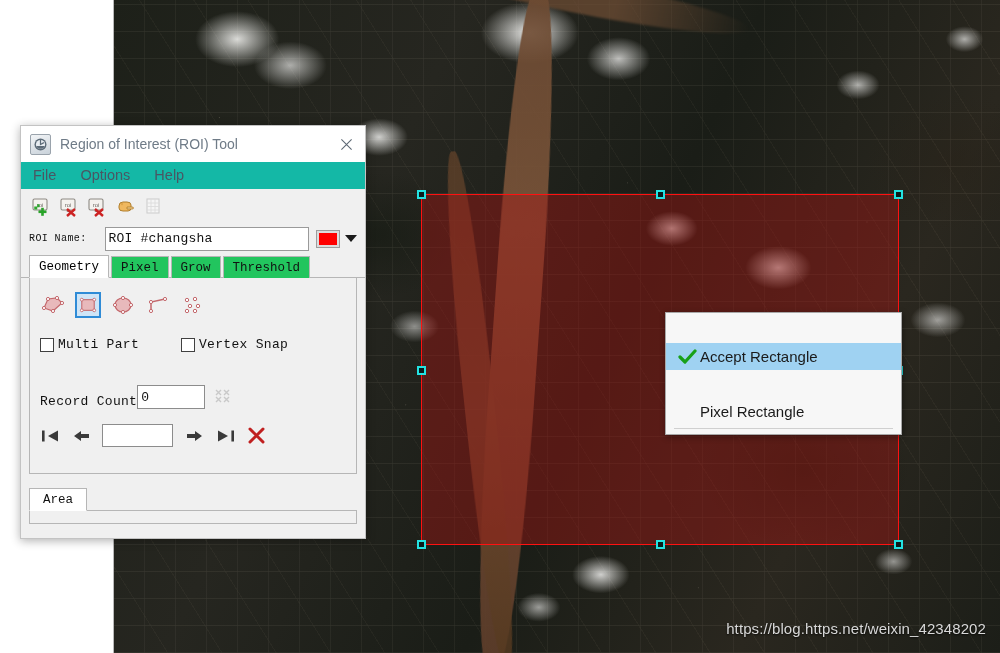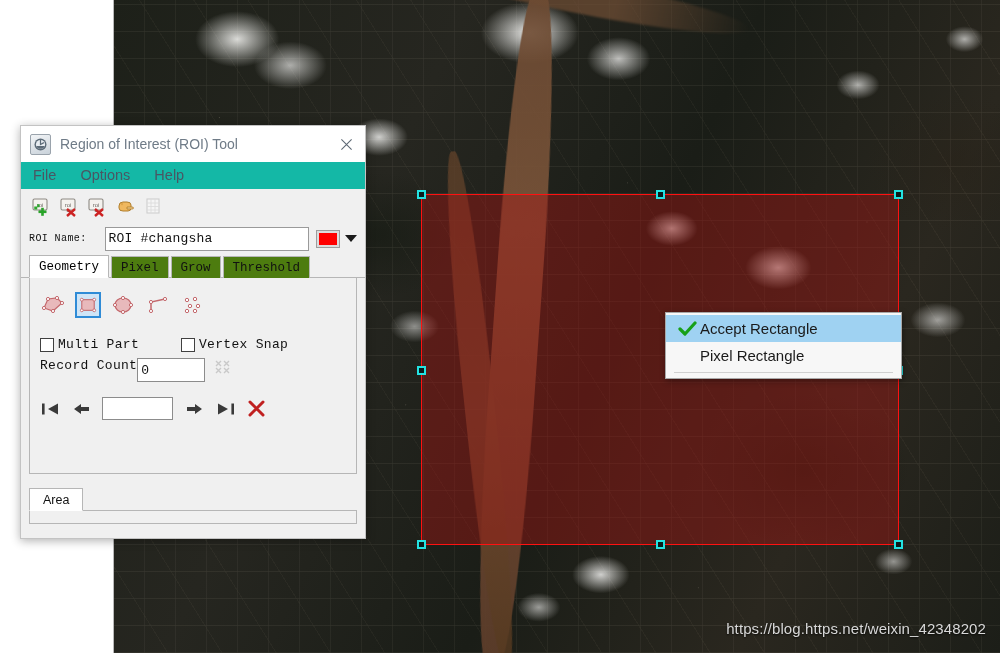--- a/index.html
+++ b/index.html
@@ -174,21 +174,21 @@
   }
 
   
   .tabstrip{
     display:flex;align-items:flex-end;padding:0 8px;height:23px;box-sizing:border-box;
     border-bottom:1px solid #b6b6b6;
   }
   .tab{
     font-family:"Liberation Mono","DejaVu Sans Mono",monospace;
     font-size:12.5px;color:#111;padding:4px 9px 3px;
-    border:1px solid #b6b6b6;border-bottom:none;background:#4d7c0f;
+    border:1px solid #b6b6b6;border-bottom:none;background:#22c55e;
     margin-right:2px;cursor:default;position:relative;top:1px;white-space:nowrap;
   }
   .tab.active{background:#ffffff;color:#000;top:1px;border-bottom:1px solid #fff;}
 
   .tabpanel{
     margin:0 8px;height:196px;background:#f0f0f0;
     border:1px solid #b6b6b6;border-top:none;box-sizing:border-box;padding:12px 10px 0;
   }
   .geom-tools{display:flex;align-items:center;gap:9px;height:30px;}
   .geom-btn{
@@ -200,21 +200,21 @@
   .chk{
     width:14px;height:14px;background:#fff;border:1px solid #404040;
     box-sizing:border-box;margin-right:4px;flex:0 0 auto;
   }
   .chk-label{
     font-family:"Liberation Mono","DejaVu Sans Mono",monospace;
     font-size:13px;color:#111;white-space:nowrap;letter-spacing:.3px;
   }
   .spacer-gap{width:42px;}
 
-  .count-row{display:flex;align-items:flex-start;margin-top:6px;}
+  .count-row{display:flex;align-items:flex-end;margin-top:33px;}
   .count-label{
     font-family:"Liberation Mono","DejaVu Sans Mono",monospace;
     font-size:13px;color:#111;white-space:nowrap;letter-spacing:.3px;
   }
   .count-input{
     width:68px;height:24px;background:#fff;border:1px solid #8c8c8c;
     font-family:"Liberation Mono","DejaVu Sans Mono",monospace;
     font-size:13px;color:#111;padding:0 3px;box-sizing:border-box;
     display:flex;align-items:center;
   }
@@ -224,38 +224,38 @@
   .nav-btn{width:20px;height:20px;display:flex;align-items:center;justify-content:center;cursor:default;}
   .nav-input{
     width:71px;height:23px;background:#fff;border:1px solid #8c8c8c;box-sizing:border-box;
   }
 
   .bottom-tabstrip{
     margin:12px 8px 0;display:flex;align-items:flex-end;height:24px;
     border-bottom:1px solid #b6b6b6;
   }
   .btab{
-    font-family:Liberation Sans, sans-serif;
+    font-family:Liberation Mono, monospace;
     font-size:12.5px;color:#111;padding:4px 13px 3px;
     border:1px solid #b6b6b6;border-bottom:none;background:#e6e6e6;cursor:default;
     position:relative;top:1px;
   }
   .btab.active{background:#fff;border-bottom:1px solid #fff;}
   .bottom-body{margin:0 8px;height:12px;background:#f0f0f0;border:1px solid #b6b6b6;border-top:none;}
 
   
   #context-menu{
     position:absolute;left:665px;top:312px;width:235px;
     background:#f7f7f7;border:1px solid #a8a8a8;
     box-shadow:1px 2px 6px rgba(0,0,0,.38);
     padding:2px 0;font-family:"Liberation Sans", sans-serif;
   }
   .cm-item{
     display:flex;align-items:center;height:27px;padding:0 8px;cursor:default;
-    font-size:15px;color:#1a1a1a;
+    font-size:15px;color:#1a1a1a;margin-top:28px;
   }
   .cm-item.highlight{background:#9fd2f2;}
   .cm-ico{width:26px;flex:0 0 auto;display:flex;align-items:center;justify-content:center;}
   .cm-sep{height:1px;background:#d0d0d0;margin:3px 8px;}
 </style>
 </head>
 <body>
 
 <div id="map-viewport">
   <div class="sat-base"></div>

